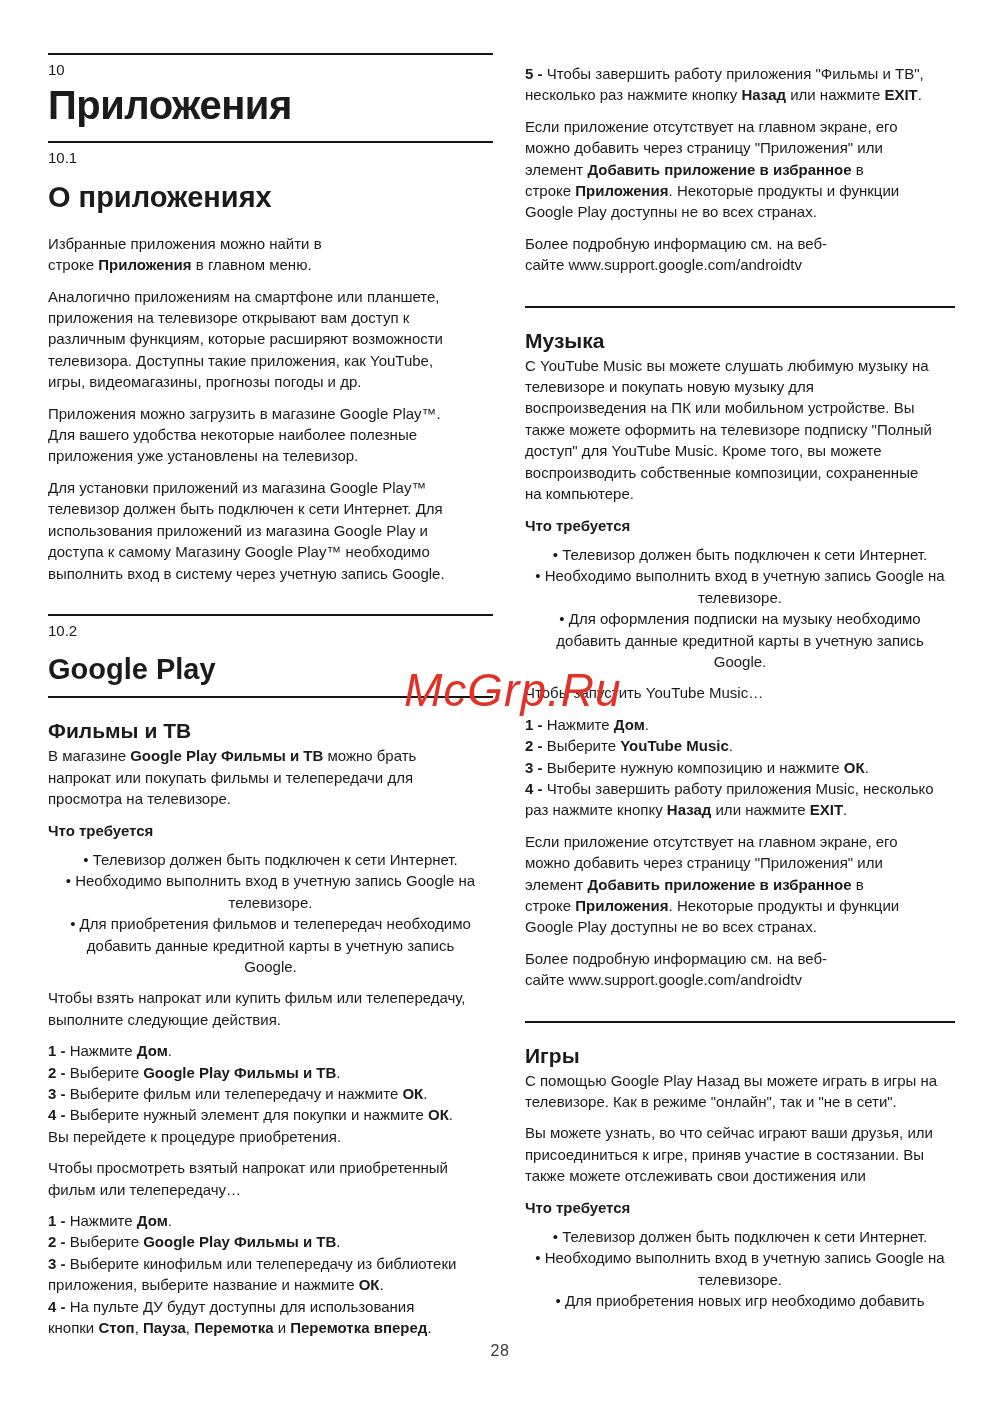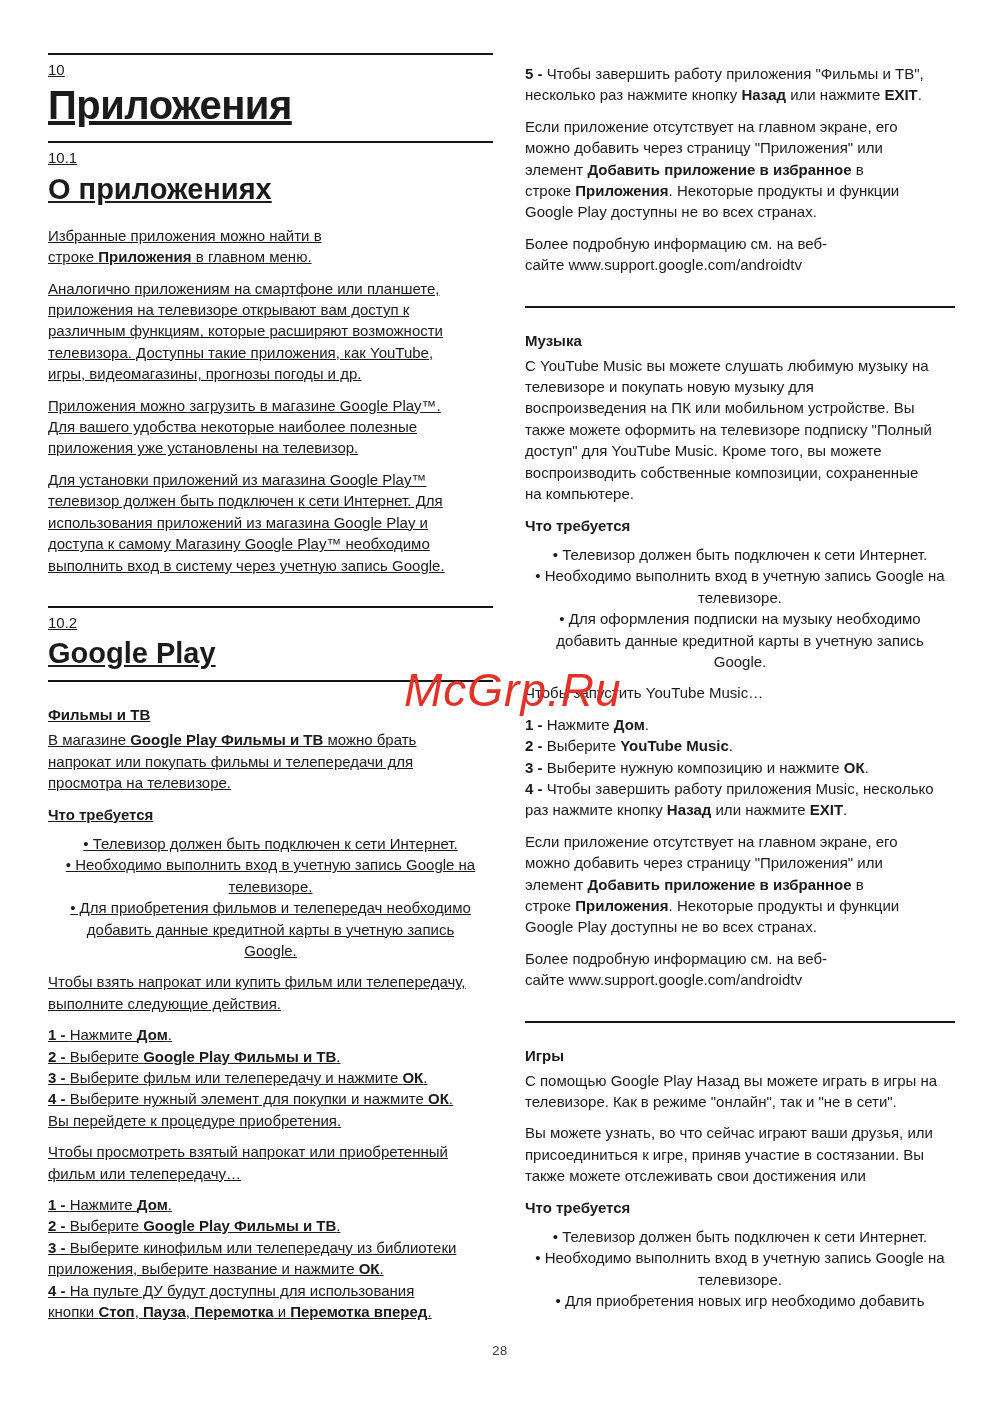--- a/index.html
+++ b/index.html
@@ -2,44 +2,44 @@
 <html><head>
 <meta charset="utf-8">
 <style>
   html,body{margin:0;padding:0;}
   body{
     width:1000px;height:1414px;position:relative;background:#ffffff;
     font-family:"Liberation Sans",sans-serif;color:#1b1b1b;
     font-size:15px;line-height:21.4px;overflow:hidden;
   }
   .col{position:absolute;top:53px;width:445px;}
-  .col-left{left:48px;text-decoration:underline;}
+  .col-left{left:48px;}
   .col-right{left:525px;width:430px;}
   .rule{border:0;border-top:2px solid #161616;height:0;margin:30px 0 0 0;width:100%;}
   .col > .rule:first-child{margin-top:0;}
   .h1 + .rule{margin-top:13px;}
   .h2 + .rule{margin-top:9px;}
   .kicker{font-size:15px;margin:4px 0 0 0;}
   .h1{font-size:40px;font-weight:bold;line-height:46px;margin:2px 0 0 0;letter-spacing:-0.5px;}
-  .h2{font-size:29px;font-weight:bold;line-height:36px;margin:2px 0 0 0;}
-  .h3{font-size:15px;font-weight:bold;line-height:29px;margin:18px 0 0 0;}
+  .h2{font-size:29px;font-weight:bold;line-height:36px;margin:10px 0 0 0;}
+  .h3{font-size:21px;font-weight:bold;line-height:29px;margin:18px 0 0 0;}
   .h4{font-weight:bold;margin:10px 0 0 0;}
   .p,.steps{margin:10px 0 0 0;}
   .h2 + .p{margin-top:18px;}
   .h3 + .p{margin-top:0;}
   .bullets{margin:8px;text-align:center;}
   b{font-weight:bold;}
   .watermark{
     position:absolute;left:404px;top:680px;z-index:5;
     font-size:46px;font-style:italic;font-weight:normal;letter-spacing:1px;
     white-space:nowrap;
   }
   .page-footer{
     position:absolute;left:0;right:0;top:1340px;text-align:center;
-    font-size:13px;color:#3a3a3a;letter-spacing:0.5px;
+    font-size:16px;color:#3a3a3a;letter-spacing:0.5px;
   }
 </style>
 </head>
 <body>
 
 <div class="col col-left">
     <div class="rule"></div>
     <div class="kicker"><span>10</span></div>
     <div class="h1"><span>Приложения</span></div>
     <div class="rule"></div>

